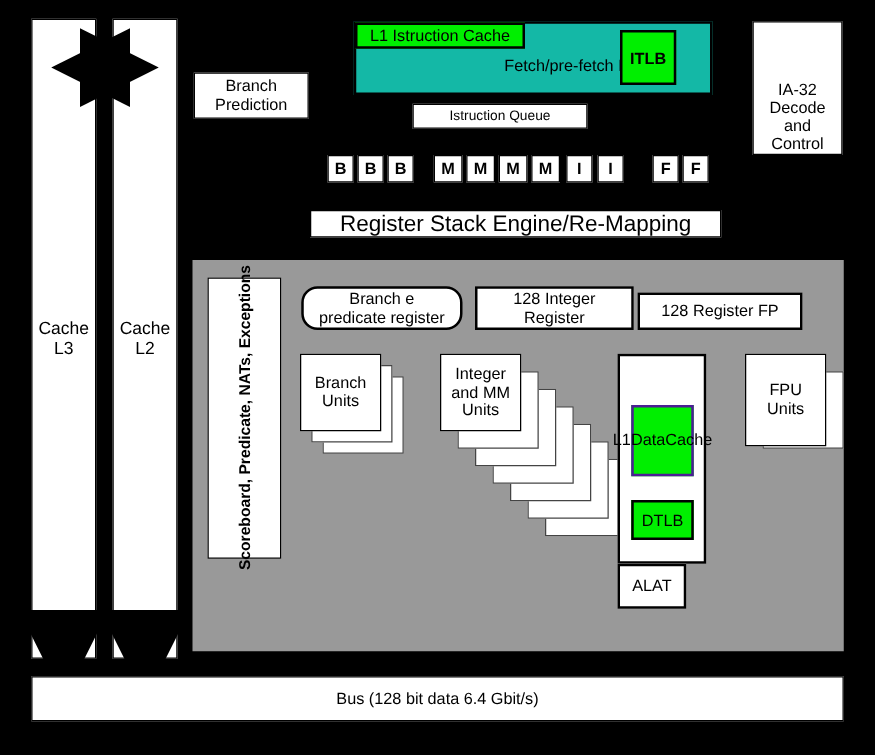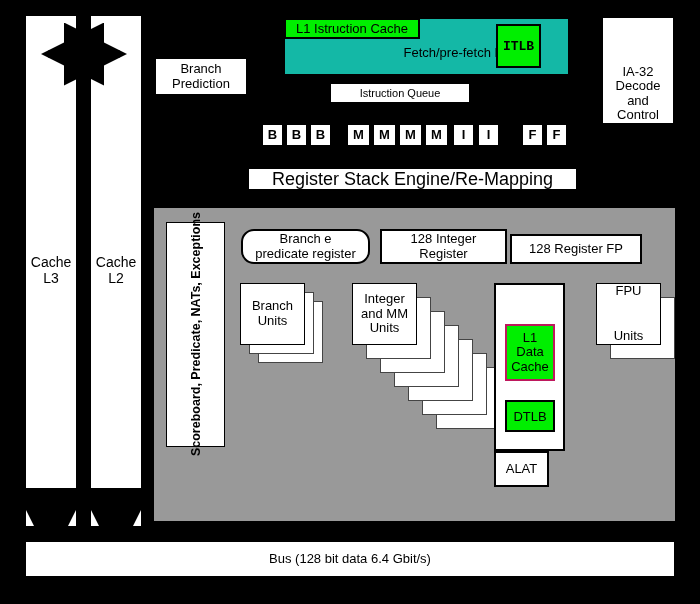--- a/index.html
+++ b/index.html
@@ -121,21 +121,21 @@
   <span>Prediction</span>
 </div>
 
 <div class="abs nosel" style="left:283px;top:17px;width:287px;height:59px;background:#14b8a6;border:2px solid #000;">
   <div class="abs nosel green" style="left:-1px;top:-1px;width:136px;height:21px;border:2px solid #000;display:flex;align-items:center;justify-content:center;font-size:13px;">
     <span>L1 Istruction Cache</span>
   </div>
   <div class="abs nosel" style="left:36px;top:22px;width:214px;height:22px;display:flex;align-items:center;justify-content:flex-end;font-size:13px;">
     <span>Fetch/pre-fetch Engine</span>
   </div>
-  <div class="abs nosel green" style="left:211px;top:5px;width:45px;height:44px;border:2px solid #000;display:flex;align-items:center;justify-content:center;font-size:13px;font-weight:bold;font-family:Liberation Mono, monospace;">
+  <div class="abs nosel green" style="left:211px;top:5px;width:45px;height:44px;border:2px solid #000;display:flex;align-items:center;justify-content:center;font-size:13px;font-weight:bold;">
     <span>ITLB</span>
   </div>
 </div>
 
 <div class="abs wbox nosel" style="left:330px;top:83px;width:140px;height:20px;font-size:11px;">
   <span>Istruction Queue</span>
 </div>
 
 <div class="abs wbox nosel" style="left:602px;top:17px;width:72px;height:107px;flex-direction:column;font-size:13px;justify-content:flex-end;">
   <span>IA-32</span>
@@ -209,28 +209,28 @@
   <div class="abs card" style="left:14px;top:14px;width:65px;height:62px;"></div>
   <div class="abs cardtop" style="left:0px;top:0px;width:65px;height:62px;flex-direction:column;font-size:13px;">
     <span>Integer</span>
     <span>and MM</span>
     <span>Units</span>
   </div>
 </div>
 
 <div class="abs nosel" style="left:596px;top:283px;width:90px;height:90px;">
   <div class="abs card" style="left:14px;top:14px;width:65px;height:62px;"></div>
-  <div class="abs cardtop" style="left:0px;top:0px;width:65px;height:62px;flex-direction:column;font-size:13px;justify-content:space-between;">
+  <div class="abs cardtop" style="left:0px;top:0px;width:65px;height:74px;flex-direction:column;font-size:13px;">
     <span>FPU</span>
     <span>Units</span>
   </div>
 </div>
 
 <div class="abs nosel" style="left:494px;top:283px;width:71px;height:168px;background:#fff;border:2px solid #000;">
-  <div class="abs nosel green" style="left:9px;top:39px;width:50px;height:57px;border:2px solid #be185d;display:flex;flex-direction:column;align-items:center;justify-content:center;font-size:13px;line-height:1.12;">
+  <div class="abs nosel green" style="left:9px;top:39px;width:50px;height:57px;border:2px solid #4c1d95;display:flex;flex-direction:row;align-items:center;justify-content:center;font-size:13px;line-height:1.12;">
     <span>L1</span>
     <span>Data</span>
     <span>Cache</span>
   </div>
   <div class="abs nosel green" style="left:9px;top:115px;width:50px;height:32px;border:2px solid #000;display:flex;align-items:center;justify-content:center;font-size:13px;">
     <span>DTLB</span>
   </div>
 </div>
 
 <div class="abs wbox wbox2 nosel" style="left:494px;top:451px;width:55px;height:36px;font-size:13px;">

